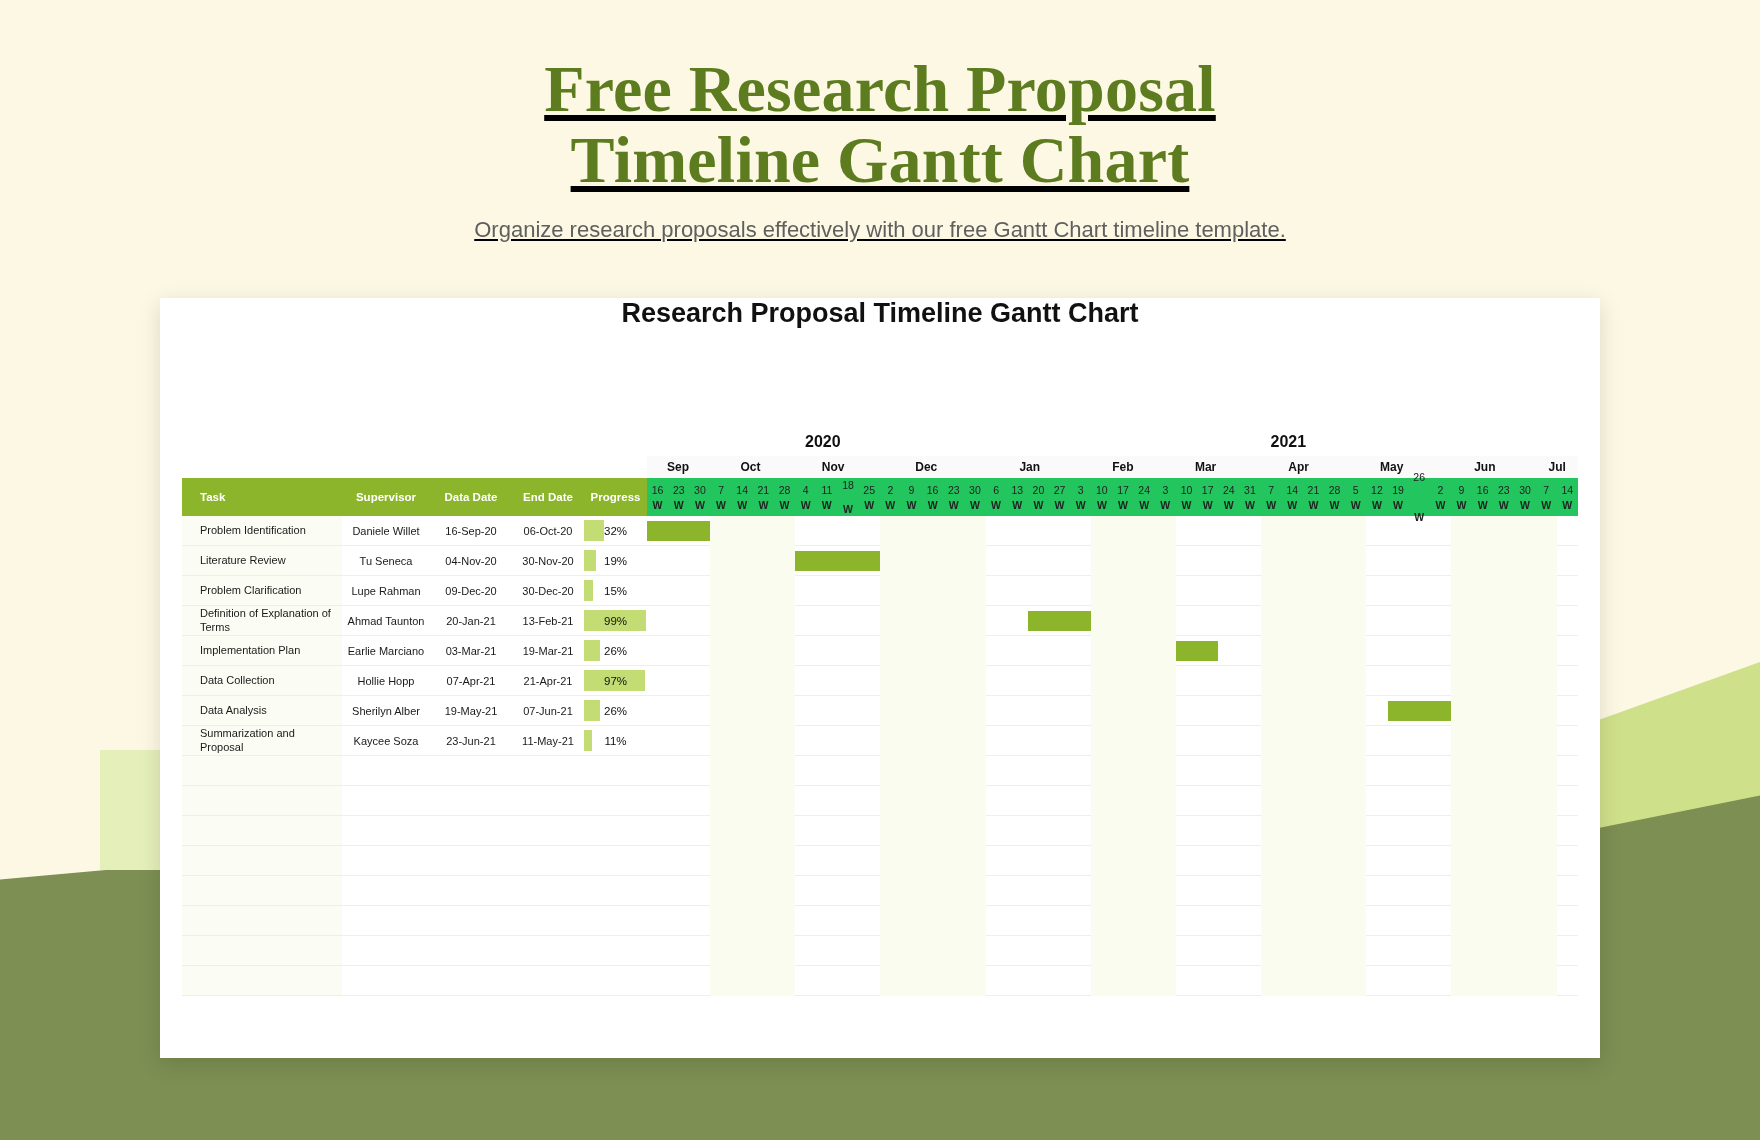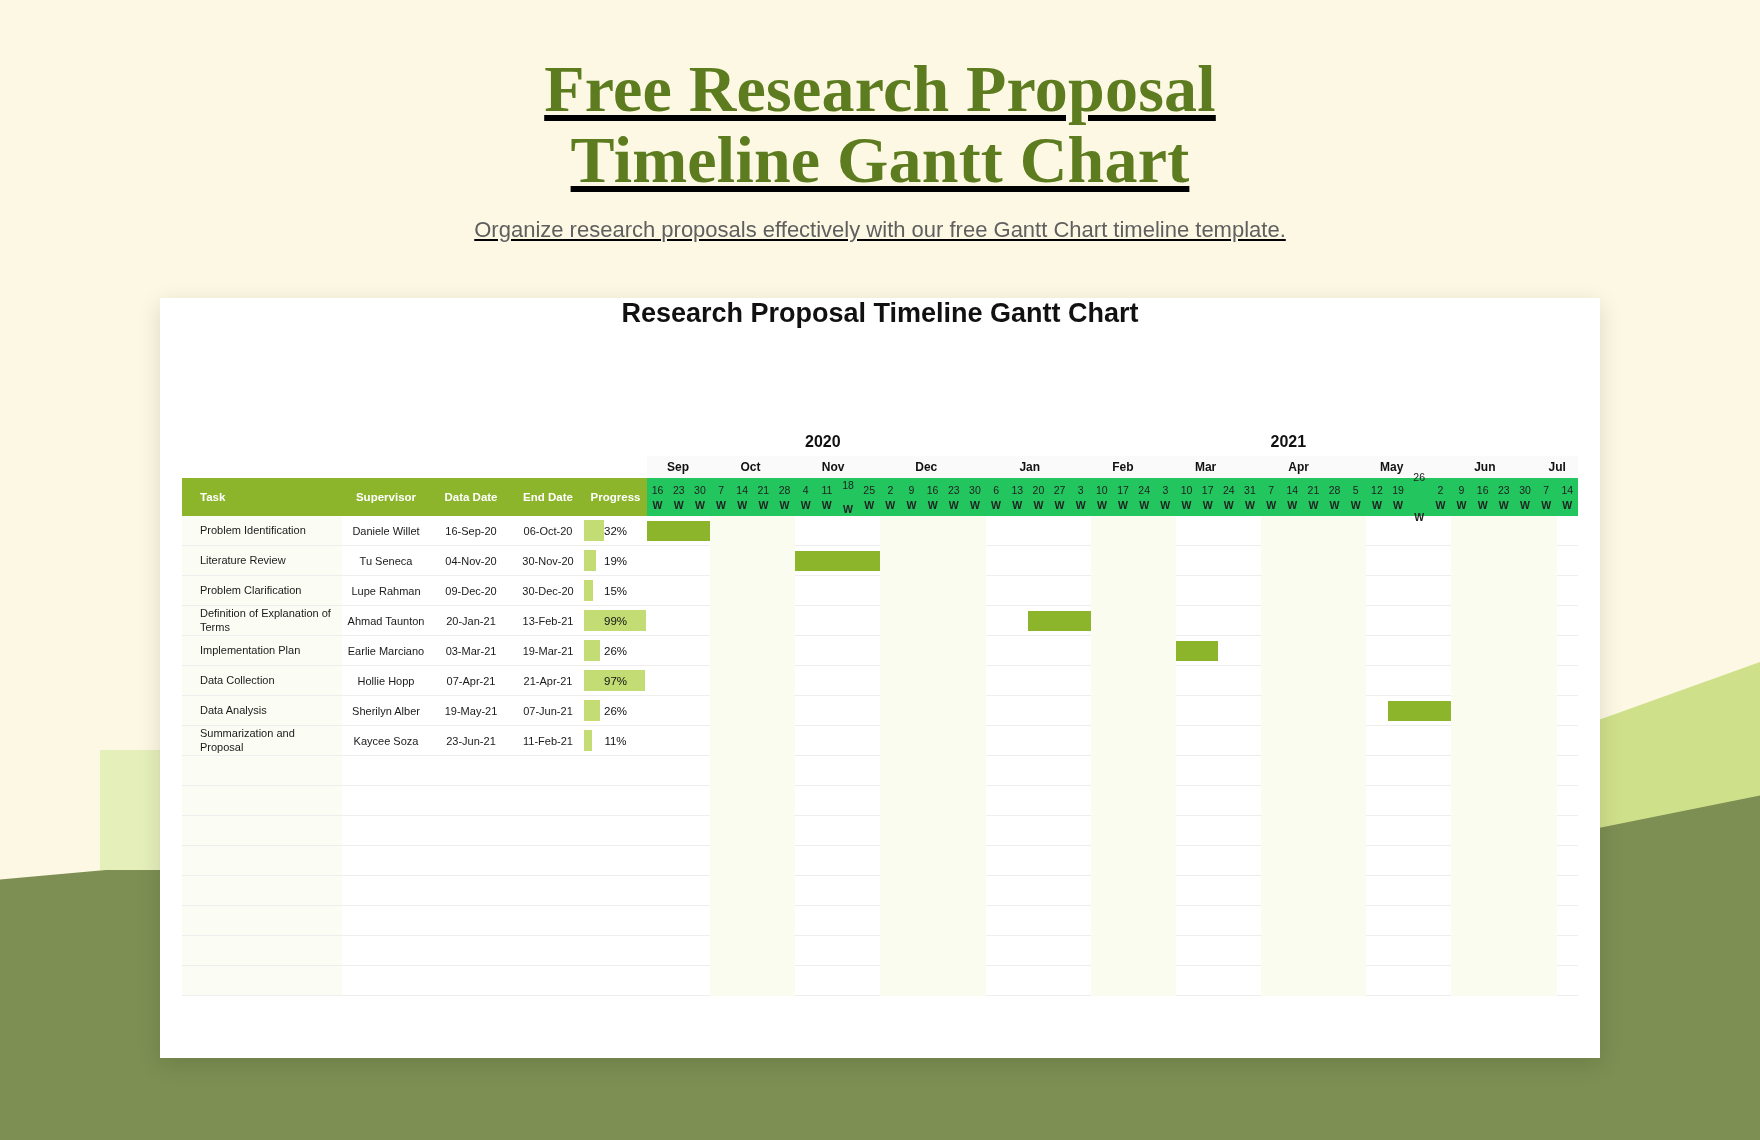--- a/index.html
+++ b/index.html
@@ -254,21 +254,21 @@
             <div class="cell end">07-Jun-21</div>
             <div class="cell prog">
               <div class="prog-fill" style="width: 26%; background: rgb(195, 220, 116);"></div>
               <div class="prog-text">26%</div>
             </div>
           </div>
           <div class="row">
             <div class="cell task">Summarization and Proposal</div>
             <div class="cell sup">Kaycee Soza</div>
             <div class="cell start">23-Jun-21</div>
-            <div class="cell end">11-Feb-21</div>
+            <div class="cell end">11-May-21</div>
             <div class="cell prog">
               <div class="prog-fill" style="width: 12%; background: rgb(195, 220, 116);"></div>
               <div class="prog-text">11%</div>
             </div>
           </div>
           <div class="blank-row left">
             <div class="cell task"></div>
             <div class="rest"></div>
           </div>
           <div class="blank-row left">

